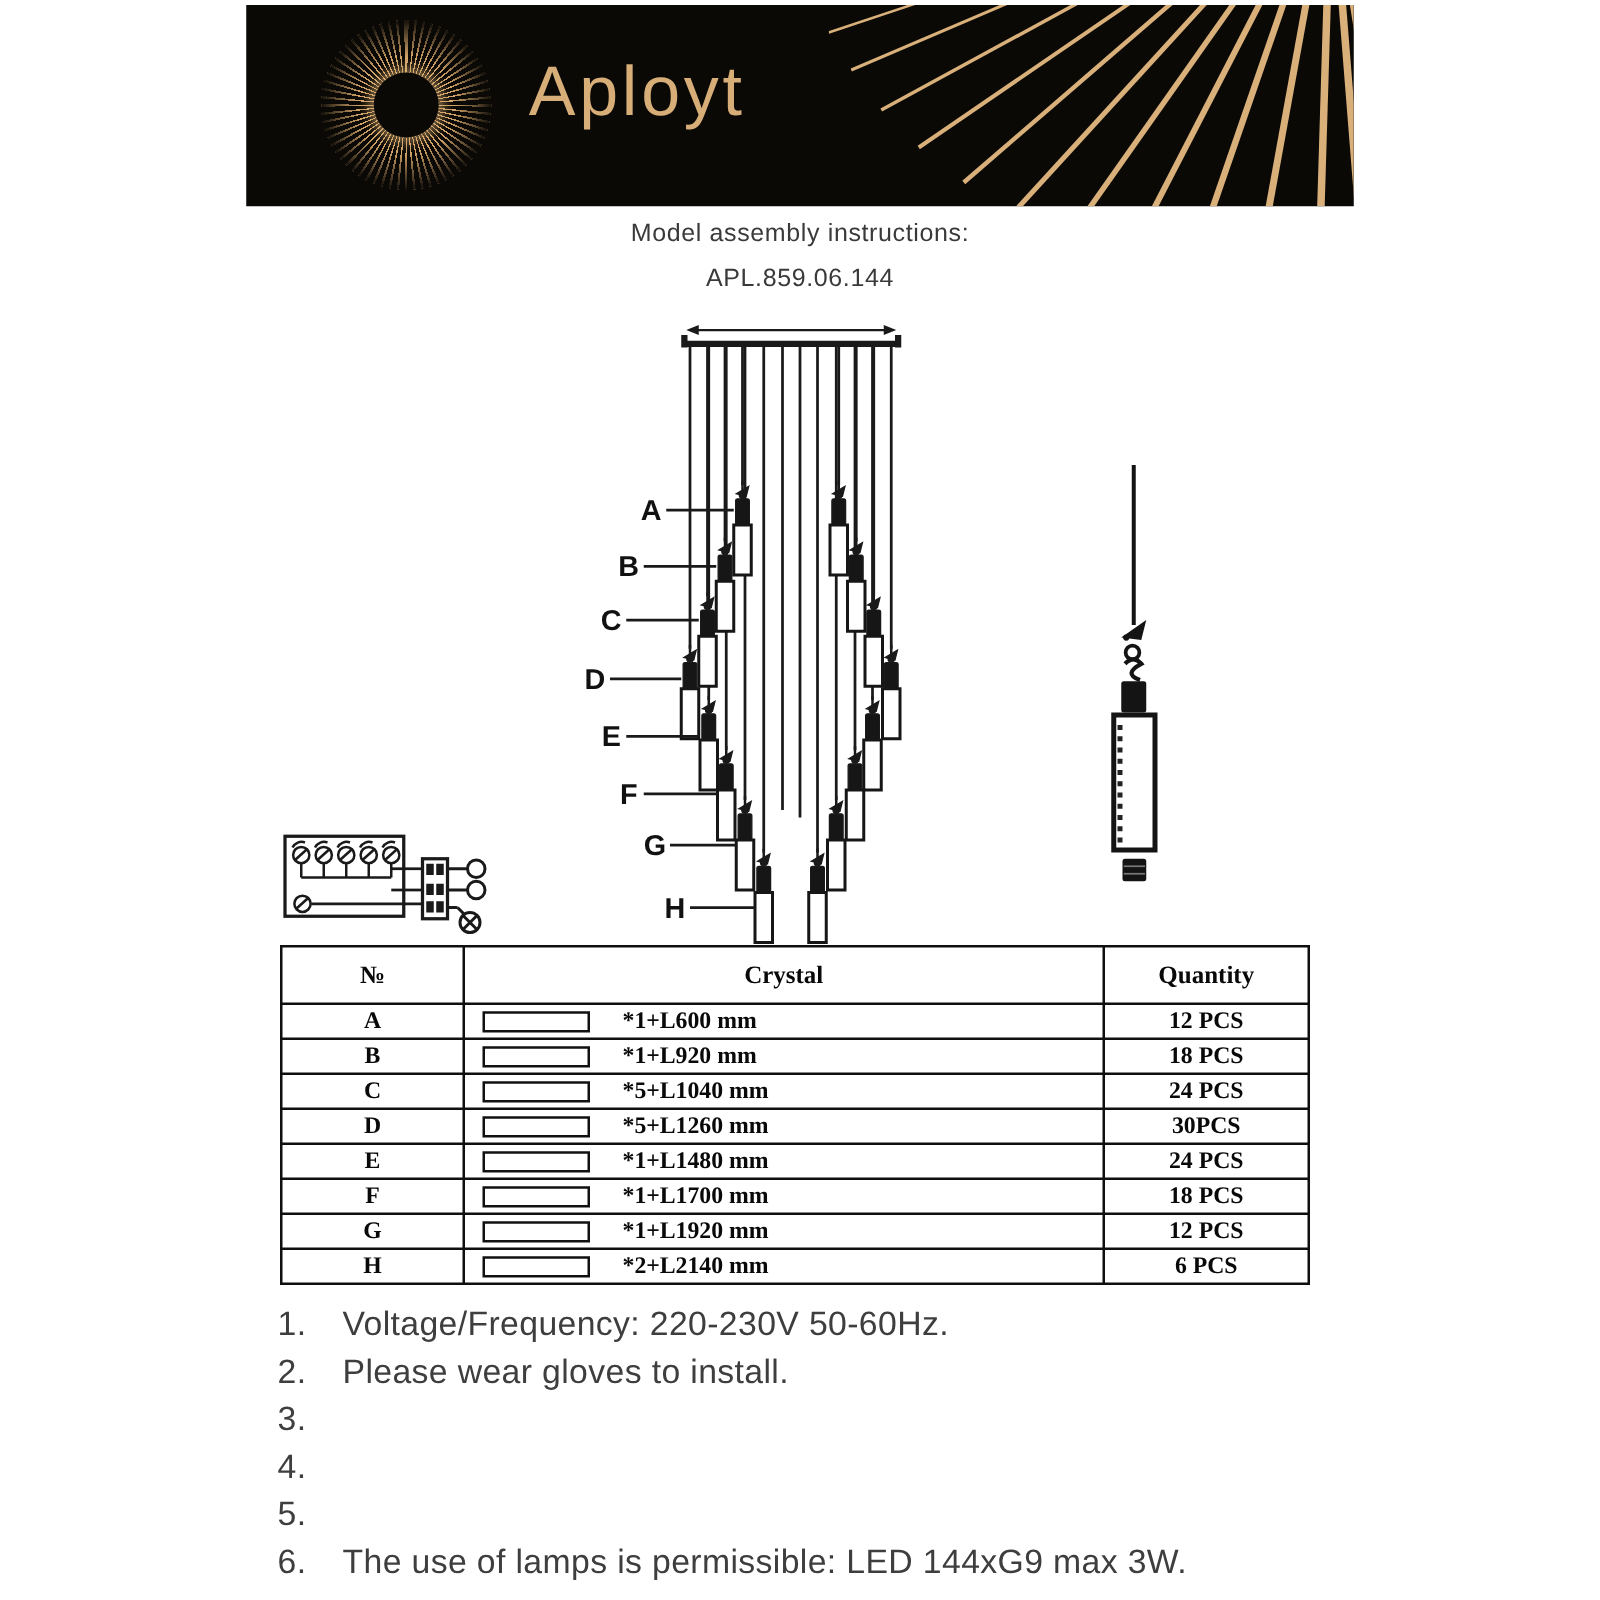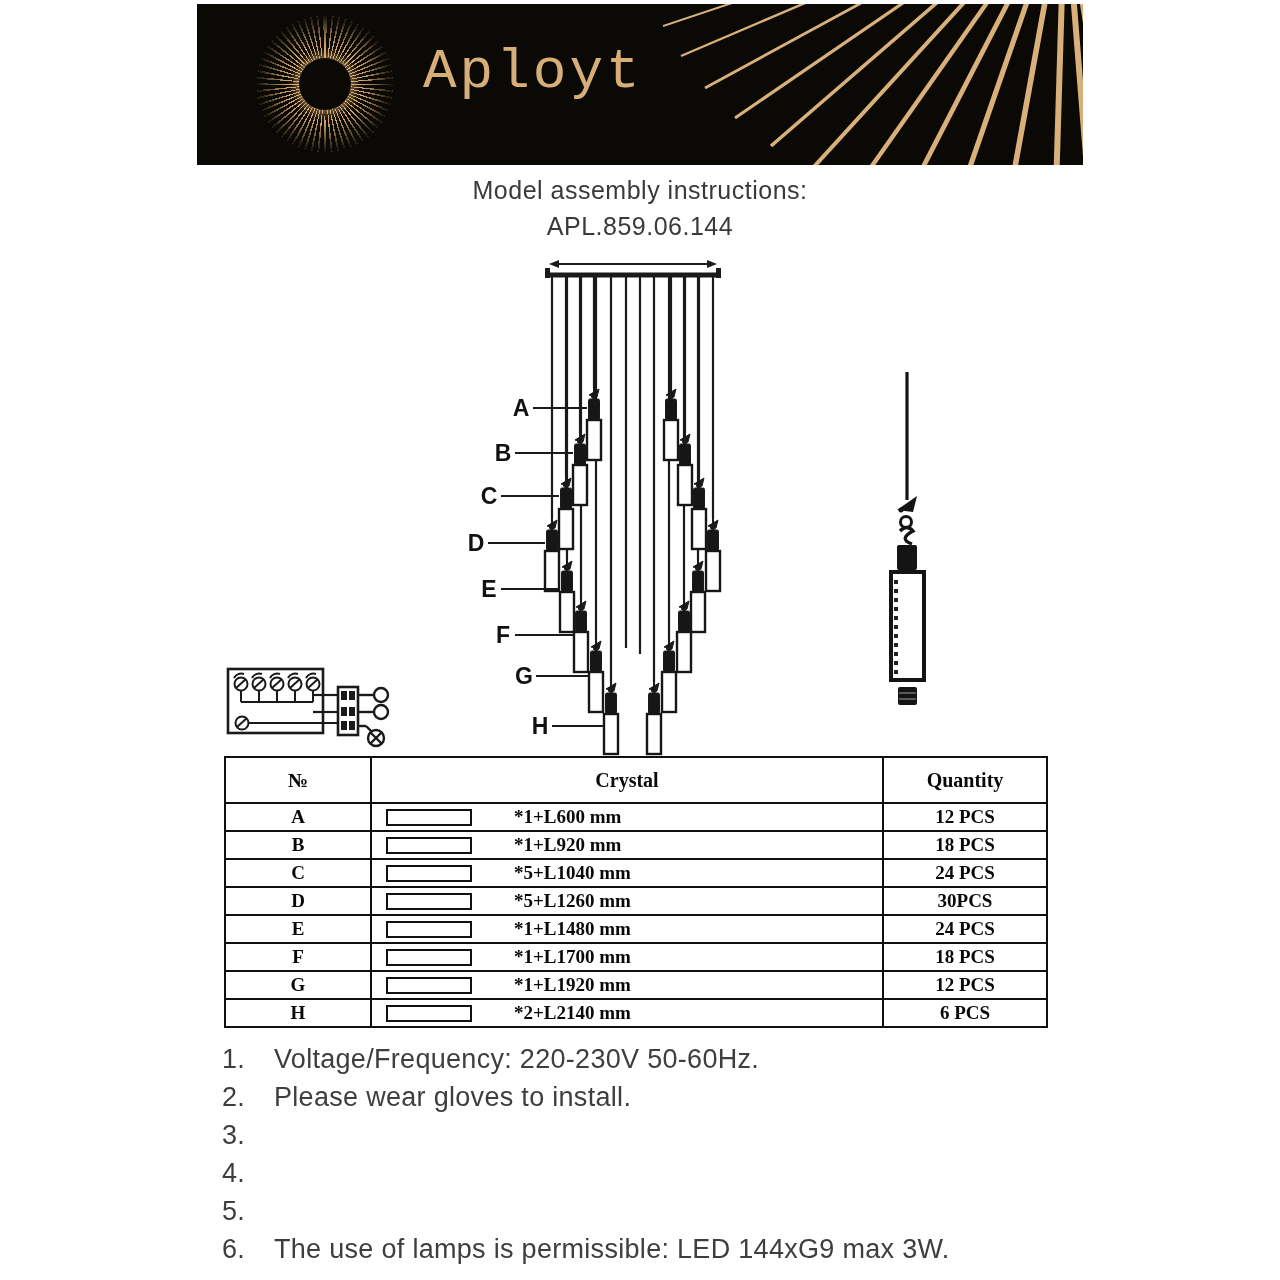--- a/index.html
+++ b/index.html
@@ -1,50 +1,50 @@
 <!DOCTYPE html>
 <html><head>
 <meta charset="utf-8">
 <style>
   html,body{margin:0;padding:0;background:#ffffff;}
   body{width:1280px;height:1280px;position:relative;overflow:hidden;
        font-family:"Liberation Sans",sans-serif;color:#3b3b3b;}
 
   
   .banner{position:absolute;left:197px;top:4px;width:886px;height:161px;
-          background:#0b0906;overflow:hidden;font-family:Liberation Mono, monospace;}
+          background:#0b0906;overflow:hidden;}
   .sun{position:absolute;left:60px;top:12px;width:136px;height:136px;border-radius:50%;
        background:repeating-conic-gradient(#d2a468 0deg 1.7deg, rgba(0,0,0,0) 1.7deg 5.6deg);}
   .sun-fade{position:absolute;inset:0;border-radius:50%;
        background:radial-gradient(circle, rgba(11,9,6,0) 0 40%, #0b0906 72%);}
   .sun-core{position:absolute;left:42px;top:42px;width:52px;height:52px;border-radius:50%;
        background:#0b0906;box-shadow:0 0 9px 4px rgba(224,180,118,.6);}
   .wordmark{position:absolute;left:226px;top:36px;font-size:56px;font-weight:300;
        letter-spacing:3px;color:#d8ae78;}
   .rays{position:absolute;right:0;top:0;}
 
   
   .title-line{position:absolute;left:0;width:1280px;text-align:center;
-       font-size:25px;color:#3a3a3a;letter-spacing:.5px;}
+       font-size:20px;color:#3a3a3a;letter-spacing:.5px;}
   #t1{top:176px;} #t2{top:212px;}
 
   
   .diagram{position:absolute;left:200px;top:252px;}
   .diagram text{font-family:"Liberation Sans",sans-serif;font-weight:bold;
        font-size:23px;fill:#111;}
 
   
   table.parts{position:absolute;left:224px;top:756px;border-collapse:collapse;
        font-family:"Liberation Serif","DejaVu Serif",serif;font-weight:bold;color:#090909;}
   table.parts td,table.parts th{border:2px solid #0f0f0f;padding:0;}
   table.parts th{height:44px;font-size:20px;}
   table.parts td{height:26px;font-size:19px;text-align:center;}
   .col-no{width:144px;} .col-crystal{width:510px;} .col-qty{width:162px;margin-top:20px;}
   td.crystal-cell{text-align:left;}
-  .crystal-flex{display:flex;align-items:center;padding-left:14px;gap:16px;}
+  .crystal-flex{display:flex;align-items:center;padding-left:14px;}
   .swatch{display:inline-block;width:82px;height:13px;border:2px solid #111;
        background:#fff;margin-right:26px;flex:0 0 auto;}
 
   
   .notes{position:absolute;left:222px;top:1040px;width:880px;}
   .note{display:flex;font-size:27px;line-height:38px;color:#3e3e3e;letter-spacing:.3px;}
   .note .num{width:52px;flex:0 0 auto;}
 </style>
 </head>
 <body>

